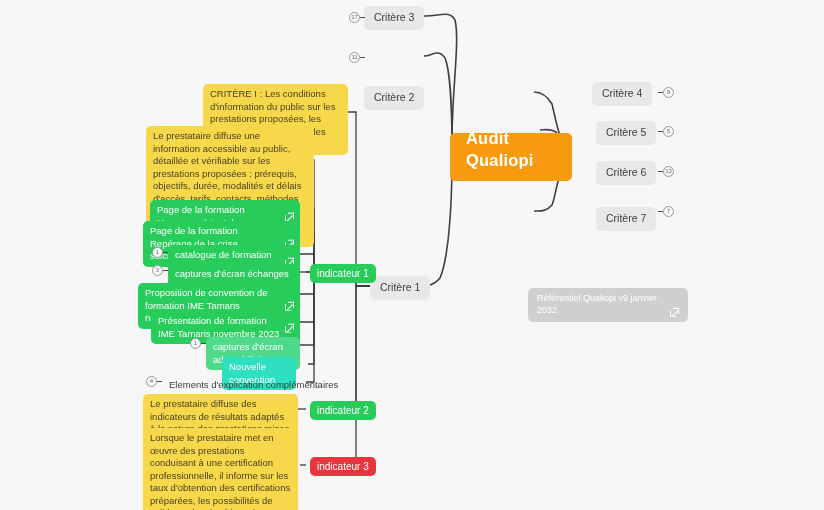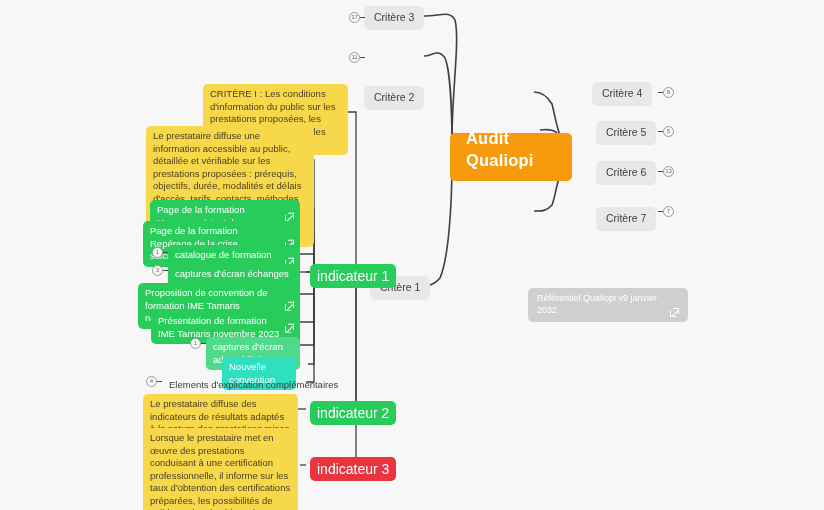--- a/index.html
+++ b/index.html
@@ -41,21 +41,21 @@
     justify-content: center;
   }
   .grey   { background: #e8e8e8; color: #3d3d3d; font-size: 10.5px; padding: 5px 10px; }
   .greyref{ background: #cfcfcf; color: #ffffff; font-size: 9px; padding: 5px 9px; }
   .yellow { background: #f7d84b; color: #4a4123; }
   .green  { background: #27cc5a; color: #ffffff; }
   .green2 { background: #4fd98a; color: #ffffff; }
   .cyan   { background: #2ee0c0; color: #ffffff; }
   .red    { background: #e8353f; color: #ffffff; font-size: 9px; }
   .plain  { background: transparent; color: #3b3b3b; }
-  .indic  { font-size: 14px; padding: 3px 7px; }
+  .indic  { font-size: 10px; padding: 3px 7px; }
 
   .badge {
     position: absolute;
     width: 11px; height: 11px;
     border-radius: 50%;
     border: 1px solid #9a9a9a;
     background: #f7f7f7;
     color: #6a6a6a;
     font-size: 6px;
     line-height: 9px;

